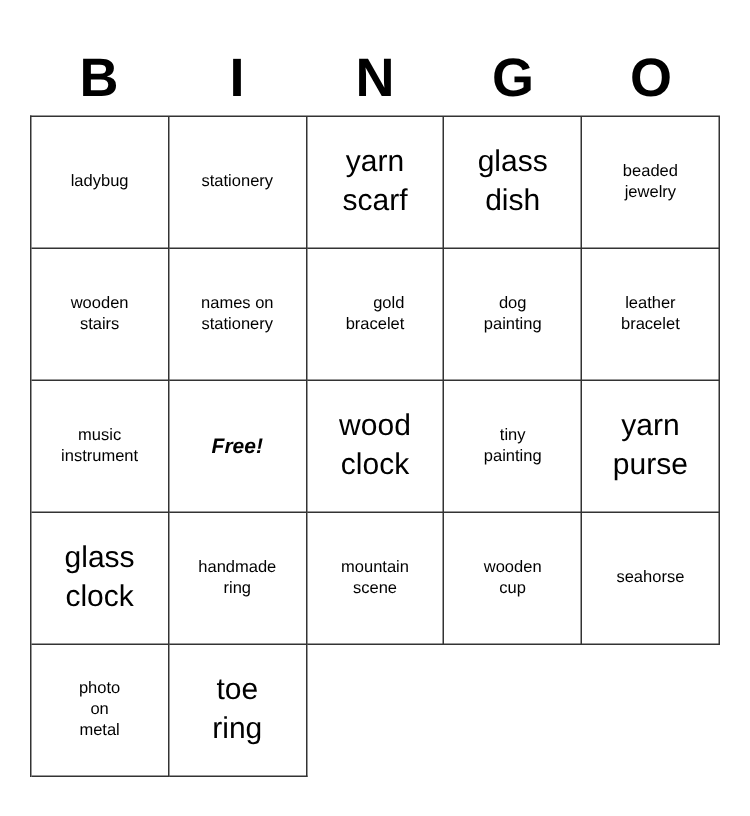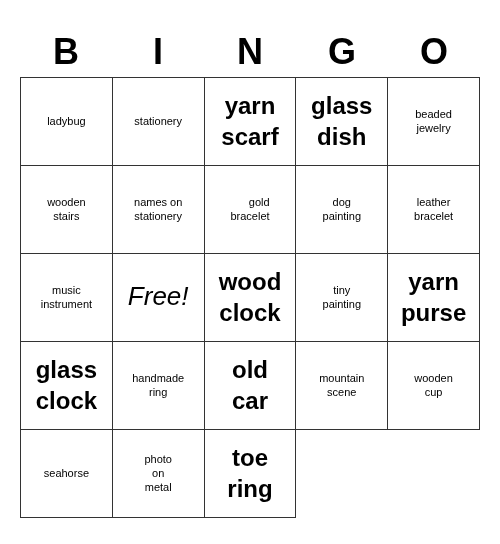--- a/index.html
+++ b/index.html
@@ -37,27 +37,27 @@
       min-height: 88px;
       display: flex;
       align-items: center;
       justify-content: center;
       text-align: center;
       padding: 4px 3px;
       font-size: 11px;
       line-height: 1.3;
     }
     .bingo-cell.large-text {
-      font-size: 24px;
-      font-weight: bold;
+      font-size: 20px;
+      font-weight: normal;
     }
     .bingo-cell.free {
-      font-size: 26px;
+      font-size: 14px;
       font-style: italic;
-      font-weight: normal;
+      font-weight: bold;
     }
   </style>
 </head>
 <body>
 
 <div class="bingo-container">
   <div class="bingo-header">
   <div class="bingo-header-cell">B</div>
       <div class="bingo-header-cell">I</div>
       <div class="bingo-header-cell">N</div>
@@ -89,22 +89,20 @@
       <div class="bingo-cell large-text" style="white-space: pre-line;">wood
 clock</div>
       <div class="bingo-cell" style="white-space: pre-line;">tiny
 painting</div>
       <div class="bingo-cell large-text" style="white-space: pre-line;">yarn
 purse</div>
       <div class="bingo-cell large-text" style="white-space: pre-line;">glass
 clock</div>
       <div class="bingo-cell" style="white-space: pre-line;">handmade
 ring</div>
-      <div class="bingo-cell large-text" style="white-space: pre-line;">old
-car</div>
       <div class="bingo-cell" style="white-space: pre-line;">mountain
 scene</div>
       <div class="bingo-cell" style="white-space: pre-line;">wooden
 cup</div>
       <div class="bingo-cell" style="white-space: pre-line;">seahorse</div>
       <div class="bingo-cell" style="white-space: pre-line;">photo
 on
 metal</div>
       <div class="bingo-cell large-text" style="white-space: pre-line;">toe
 ring</div>

